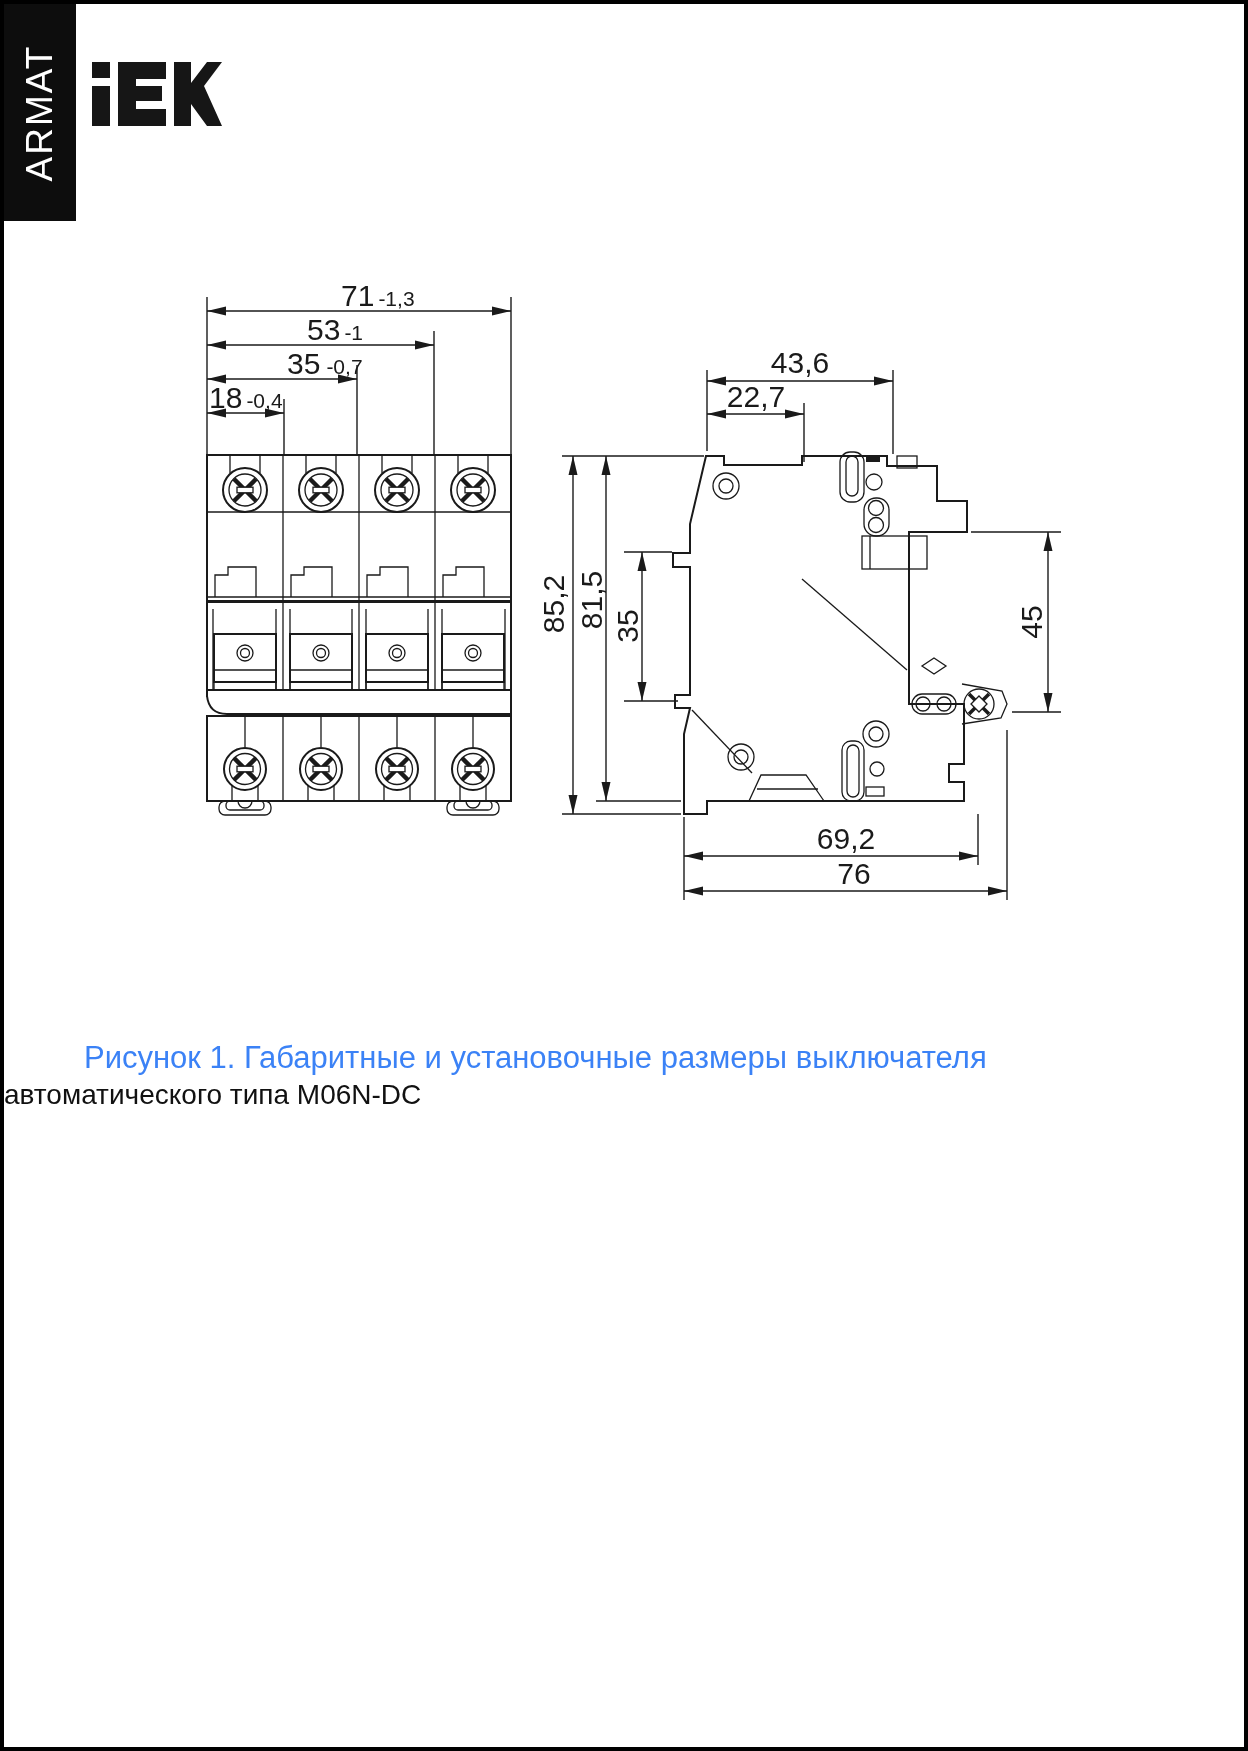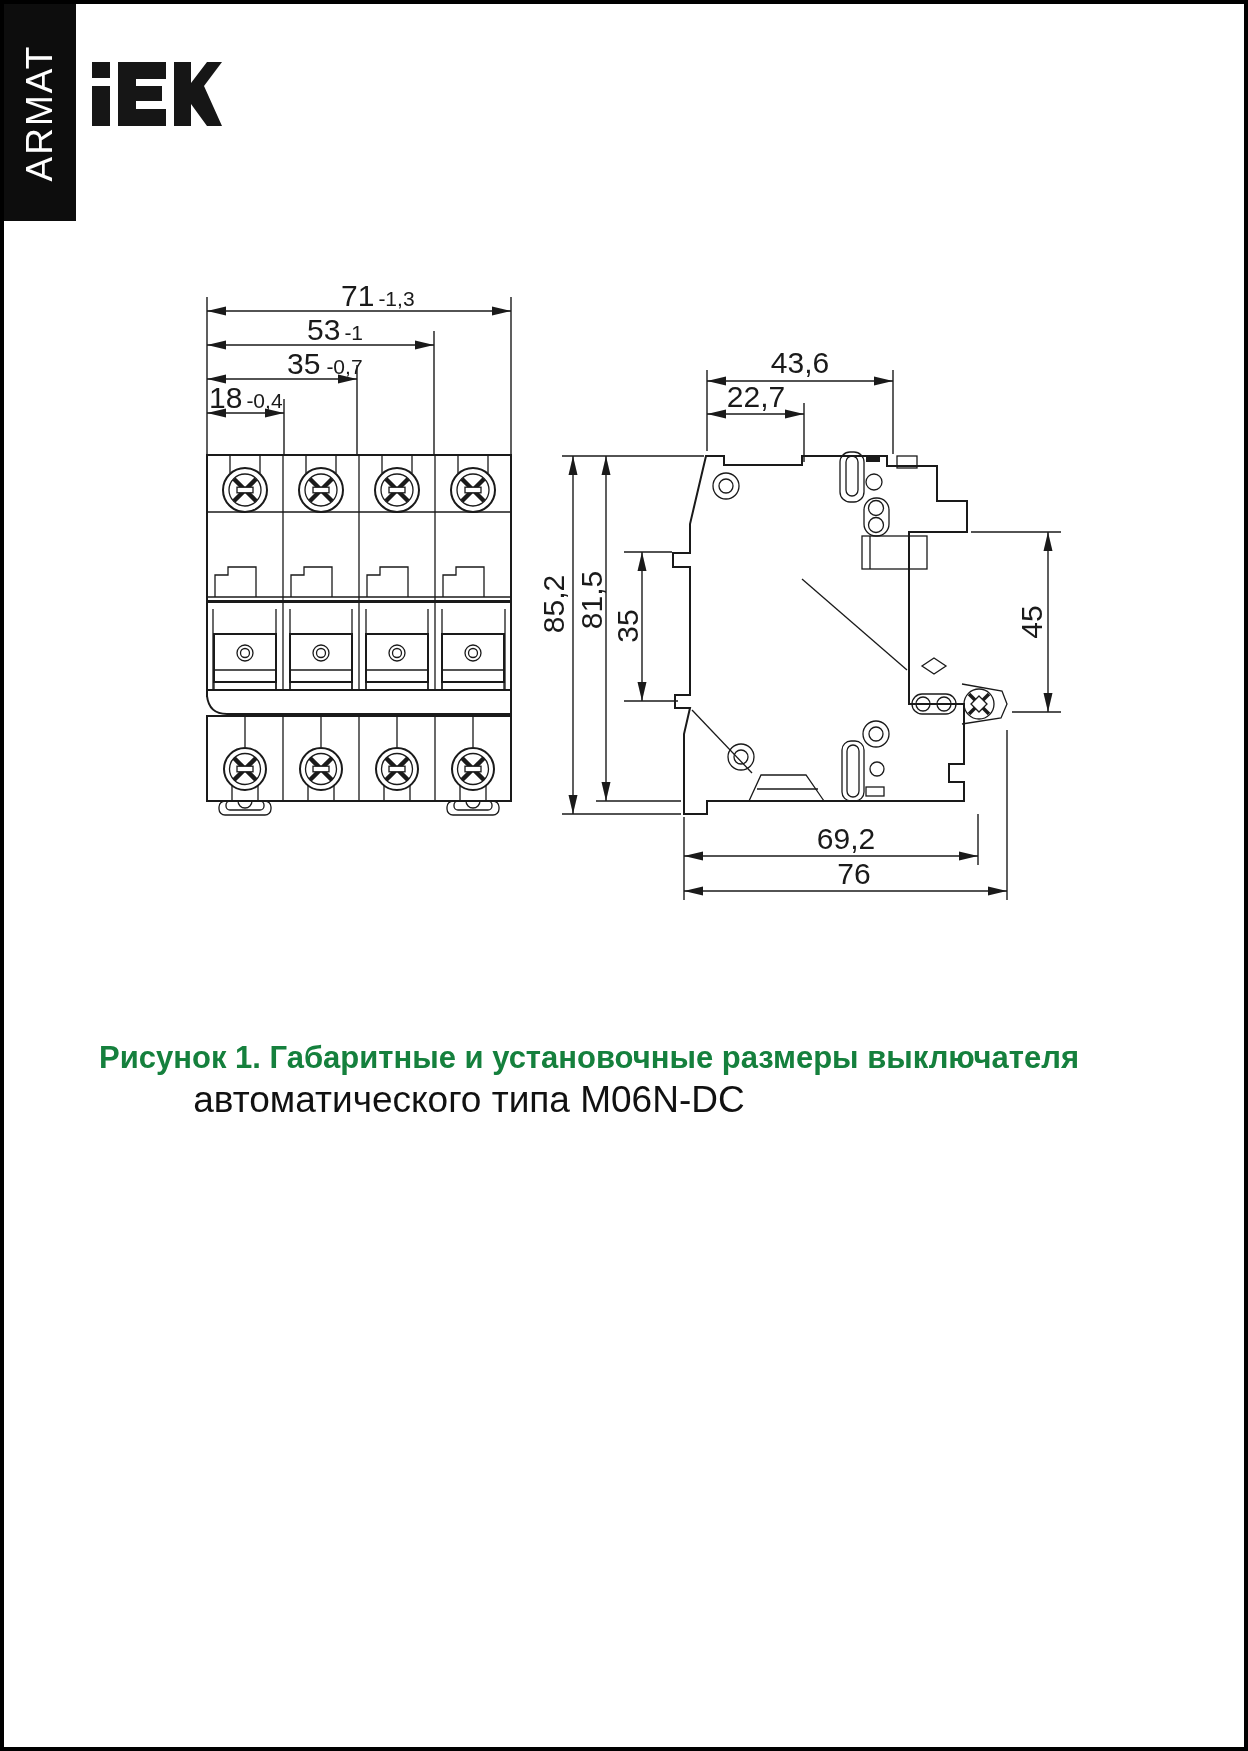--- a/index.html
+++ b/index.html
@@ -20,26 +20,26 @@
   }
   .brand-box span{
     color:#fff;
     font-size:37px;
     letter-spacing:2px;
     white-space:nowrap;
     transform:rotate(-90deg);
   }
   .drawing-svg{position:absolute;left:0;top:0;}
   .caption-line1{
-    position:absolute;left:95px;top:1036px;
-    font-size:31px;color:#15803d;white-space:nowrap;font-weight:bold;
+    position:absolute;left:80px;top:1036px;
+    font-size:31px;color:#3b82f6;white-space:nowrap;
   }
   .caption-line2{
     position:absolute;left:0;top:1075px;width:930px;
-    text-align:center;font-size:37px;color:#111;white-space:nowrap;
+    font-size:28px;color:#111;white-space:nowrap;
   }
   svg text{font-family:"Liberation Sans",sans-serif;fill:#1a1a1a;}
   .dimtxt{font-size:30px;}
   .toltxt{font-size:21px;}
   .ln{stroke:#1a1a1a;stroke-width:2;fill:none;}
   .ln-thin{stroke:#1a1a1a;stroke-width:1.3;fill:none;}
   .ln-thick{stroke:#1a1a1a;stroke-width:3;fill:none;}
   .dim{stroke:#1a1a1a;stroke-width:1.4;fill:none;}
   .arr{fill:#1a1a1a;stroke:none;}
 </style>

